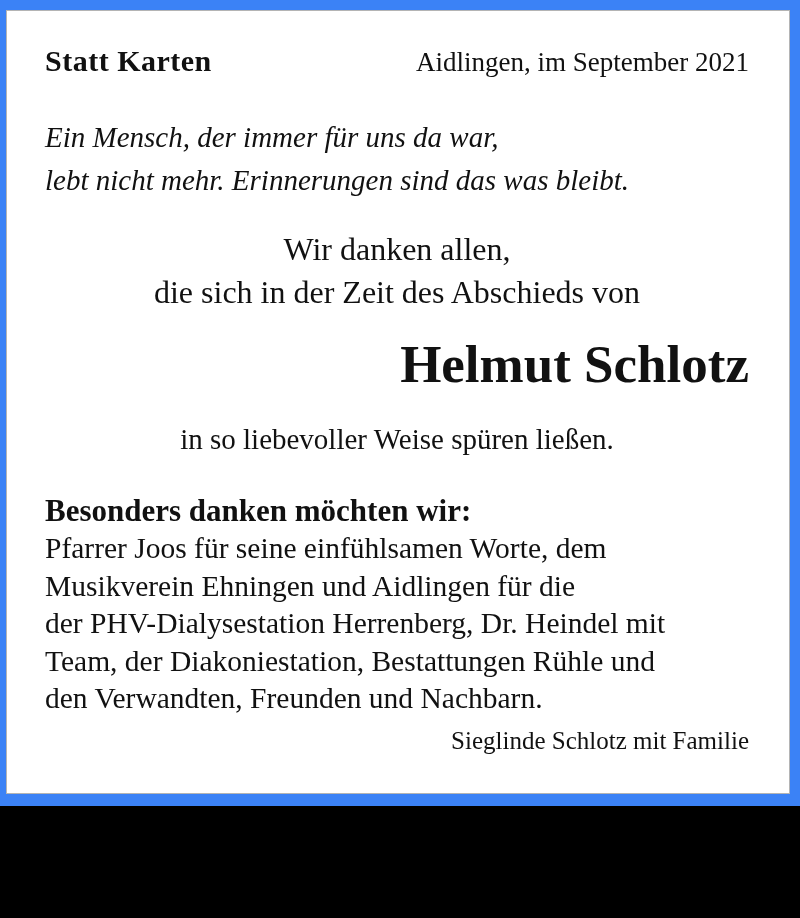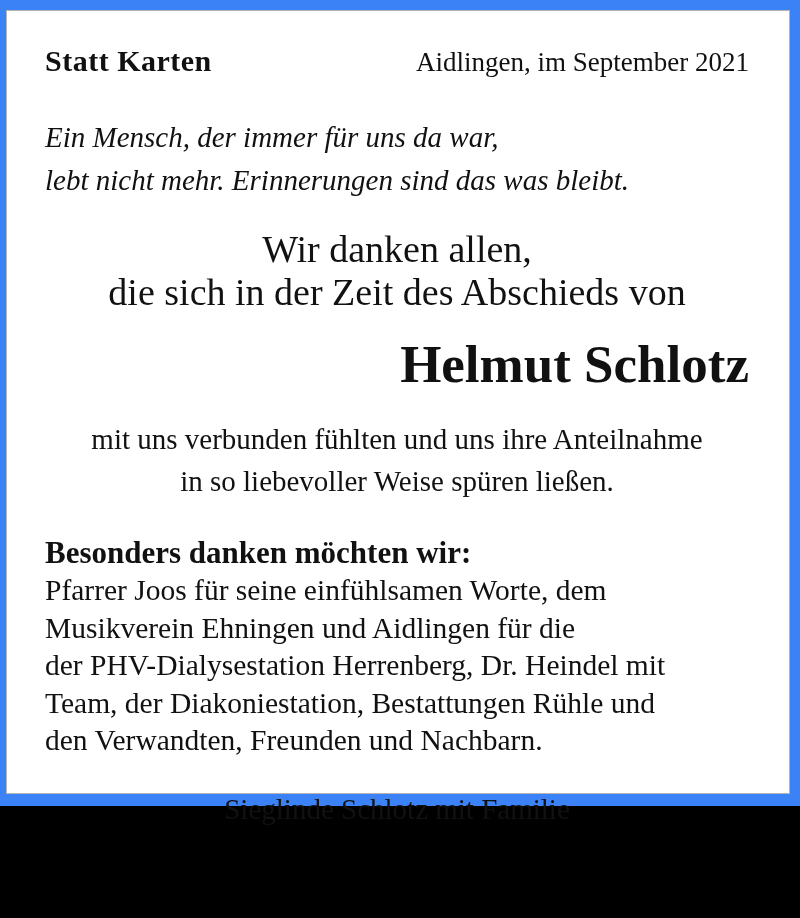--- a/index.html
+++ b/index.html
@@ -46,21 +46,21 @@
   .poem {
     margin-top: 38px;
     font-style: italic;
     font-size: 29px;
     line-height: 43px;
   }
 
   .intro {
     margin-top: 26px;
     text-align: center;
-    font-size: 38px;
+    font-size: 32px;
     line-height: 43px;
   }
 
   .deceased-name {
     margin: 22px 0 0 0;
     text-align: right;
     font-size: 53px;
     font-weight: bold;
     line-height: 56px;
   }
@@ -79,23 +79,23 @@
     font-size: 31px;
     font-weight: bold;
     line-height: 38px;
   }
   .thanks-body {
     font-size: 29.5px;
     line-height: 37.5px;
   }
 
   .signature {
-    margin-top: 30px;
-    text-align: center;
-    font-size: 29px;
+    margin-top: 4px;
+    text-align: right;
+    font-size: 25px;
     line-height: 38px;
   }
 </style>
 </head>
 <body>
 
 <div class="frame">
   <div class="sheet">
 
     <div class="header">
@@ -109,21 +109,20 @@
     </div>
 
     <div class="intro">
       <div>Wir danken allen,</div>
       <div>die sich in der Zeit des Abschieds von</div>
     </div>
 
     <h1 class="deceased-name">Helmut Schlotz</h1>
 
     <div class="after-name">
-      <div>mit uns verbunden fühlten und uns ihre Anteilnahme</div>
       <div>in so liebevoller Weise spüren ließen.</div>
     </div>
 
     <div class="thanks">
       <div class="thanks-heading">Besonders danken möchten wir:</div>
       <div class="thanks-body">
         <div>Pfarrer Joos für seine einfühlsamen Worte, dem</div>
         <div>Musikverein Ehningen und Aidlingen für die</div>
         <div>der PHV-Dialysestation Herrenberg, Dr. Heindel mit</div>
         <div>Team, der Diakoniestation, Bestattungen Rühle und</div>

